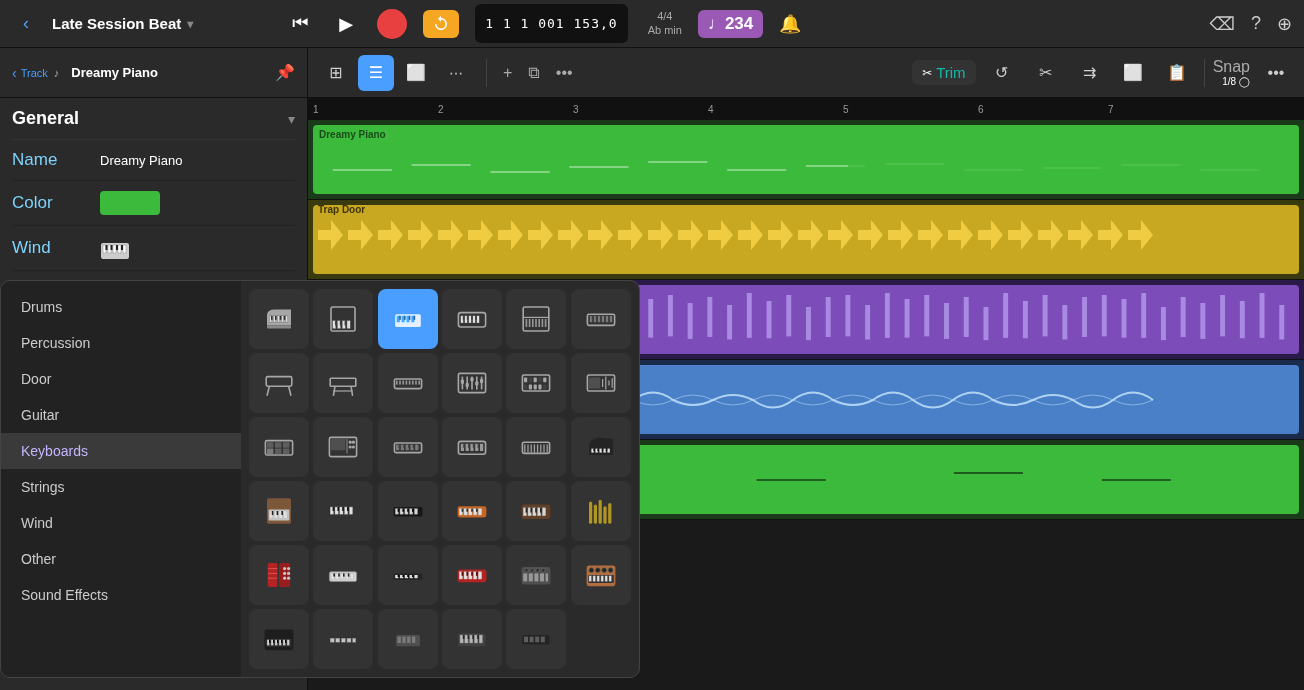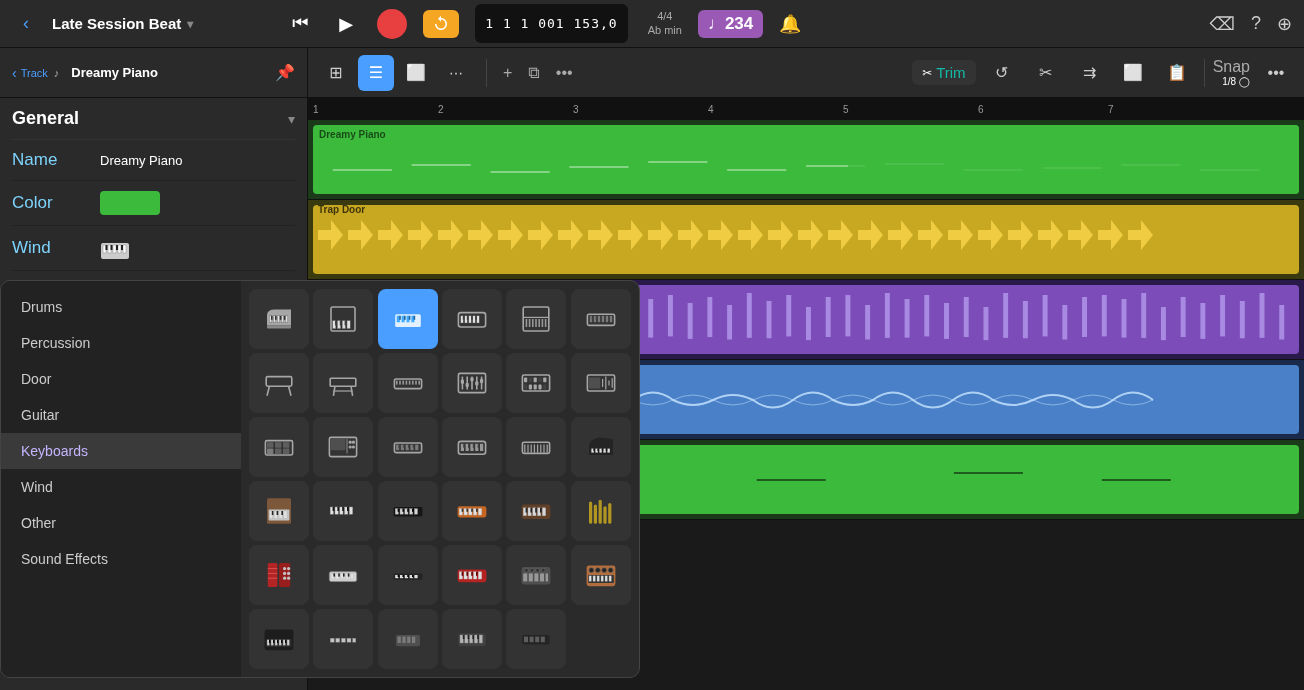--- a/index.html
+++ b/index.html
@@ -306,20 +306,21 @@
 
   <div class="icon-picker-overlay">
     <div class="icon-picker-top">
 
       <div class="category-list">
         <div class="category-item">Drums</div>
         <div class="category-item">Percussion</div>
         <div class="category-item">Door</div>
         <div class="category-item">Guitar</div>
         <div class="category-item active">Keyboards</div>
+        <div class="category-item">Strings</div>
         <div class="category-item">Wind</div>
         <div class="category-item">Other</div>
         <div class="category-item">Sound Effects</div>
       </div>
 
       <div class="icon-grid-container">
         <div class="icon-grid">
 
           <div class="icon-cell">
             <svg viewBox="0 0 40 40" fill="#bbb">

